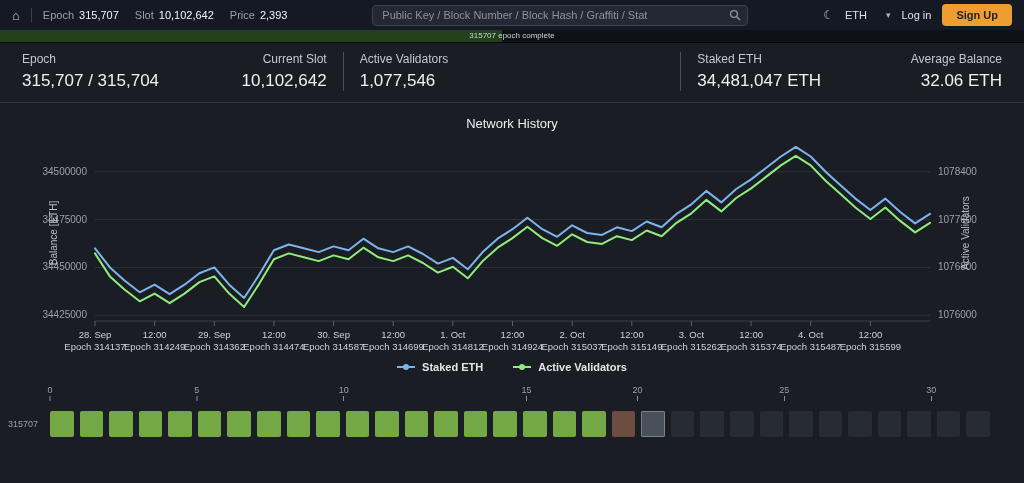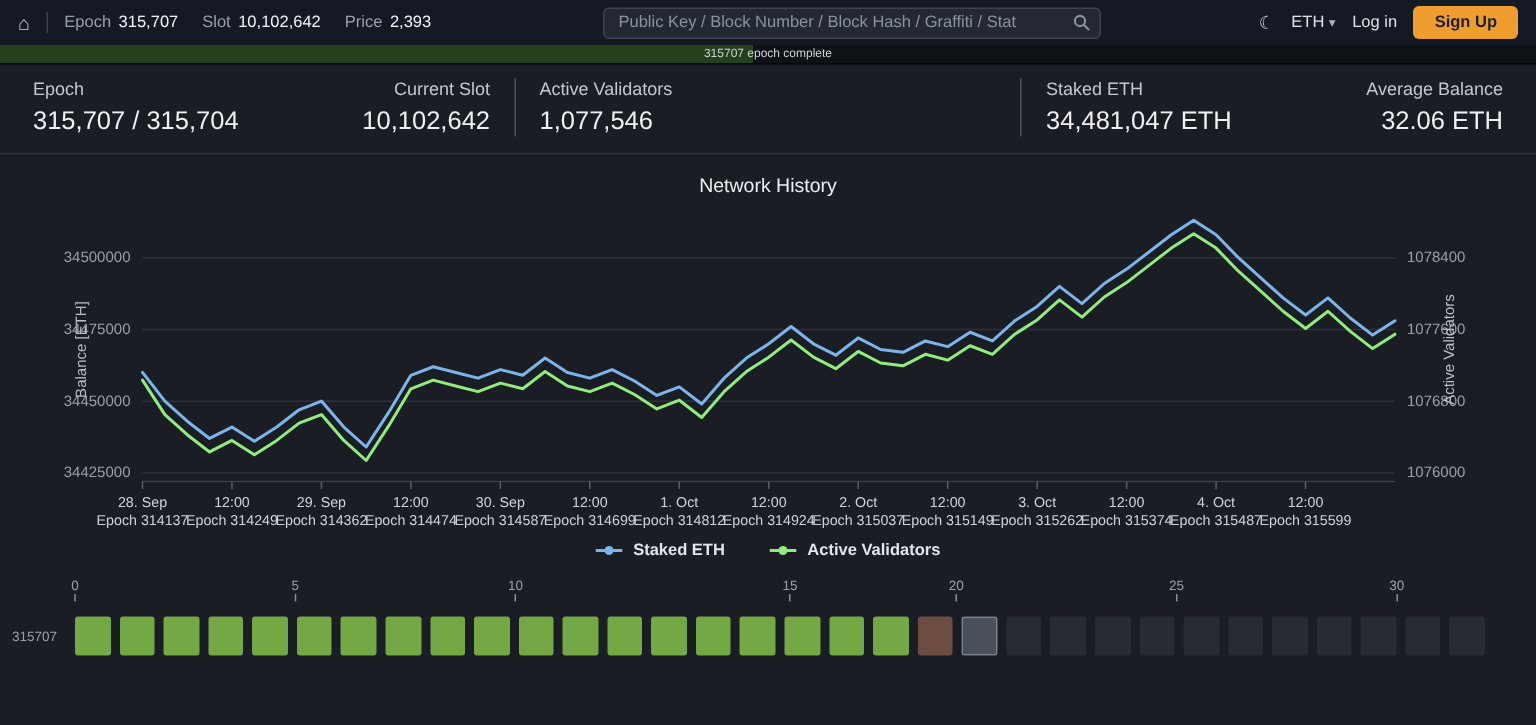--- a/index.html
+++ b/index.html
@@ -10,29 +10,29 @@
     -webkit-font-smoothing:antialiased;
   }
   
   .navbar{height:30px;background:#151923;display:flex;align-items:center;
     padding:0 12px;font-size:11px;gap:6px;}
   .home-icon{color:#c7ccd4;font-size:13px;line-height:1;}
   .nav-divider{width:1px;height:14px;background:#3a4150;margin:0 5px;}
   .nav-group{display:flex;gap:5px;align-items:center;margin-right:10px;white-space:nowrap;}
   .nav-label{color:#98a0ac;}
   .nav-value{font-weight:normal;color:#f2f4f7;}
-  .search-wrap{position:relative;margin-left:auto;margin-right:auto;width:332px;}
+  .search-wrap{position:relative;margin-left:auto;margin-right:auto;width:376px;}
   .search-input{width:100%;box-sizing:border-box;height:21px;background:#232833;
     border:1px solid #3c4352;border-radius:4px;color:#a7afbb;font-size:11px;
     padding:0 26px 0 9px;outline:none;}
   .search-input::placeholder{color:#8b93a1;}
   .search-icon{position:absolute;right:7px;top:4px;}
   .nav-right{display:flex;align-items:center;gap:11px;white-space:nowrap;}
   .moon-icon{color:#c7ccd4;font-size:12px;}
-  .currency{display:flex;align-items:center;gap:3px;color:#dfe3e8;}
+  .currency{display:flex;align-items:center;gap:19px;color:#dfe3e8;}
   .caret{font-size:9px;color:#aab2bd;}
   .login-link{color:#dfe3e8;}
   .signup-btn{background:#f09d2f;color:#1d2129;font-weight:bold;font-size:11px;
     padding:5px 14px;border-radius:4px;border:none;font-family:inherit;}
   
   .progress-strip{position:relative;height:12px;background:#0e1116;border-bottom:1px solid #05070b;}
   .progress-fill{position:absolute;left:0;top:0;bottom:0;background:#24411d;}
   .progress-text{position:relative;text-align:center;font-size:8px;line-height:12px;color:#ced3d9;}
   
   .stats-bar{display:flex;padding:9px 6px 11px;border-bottom:1px solid #30343d;}

